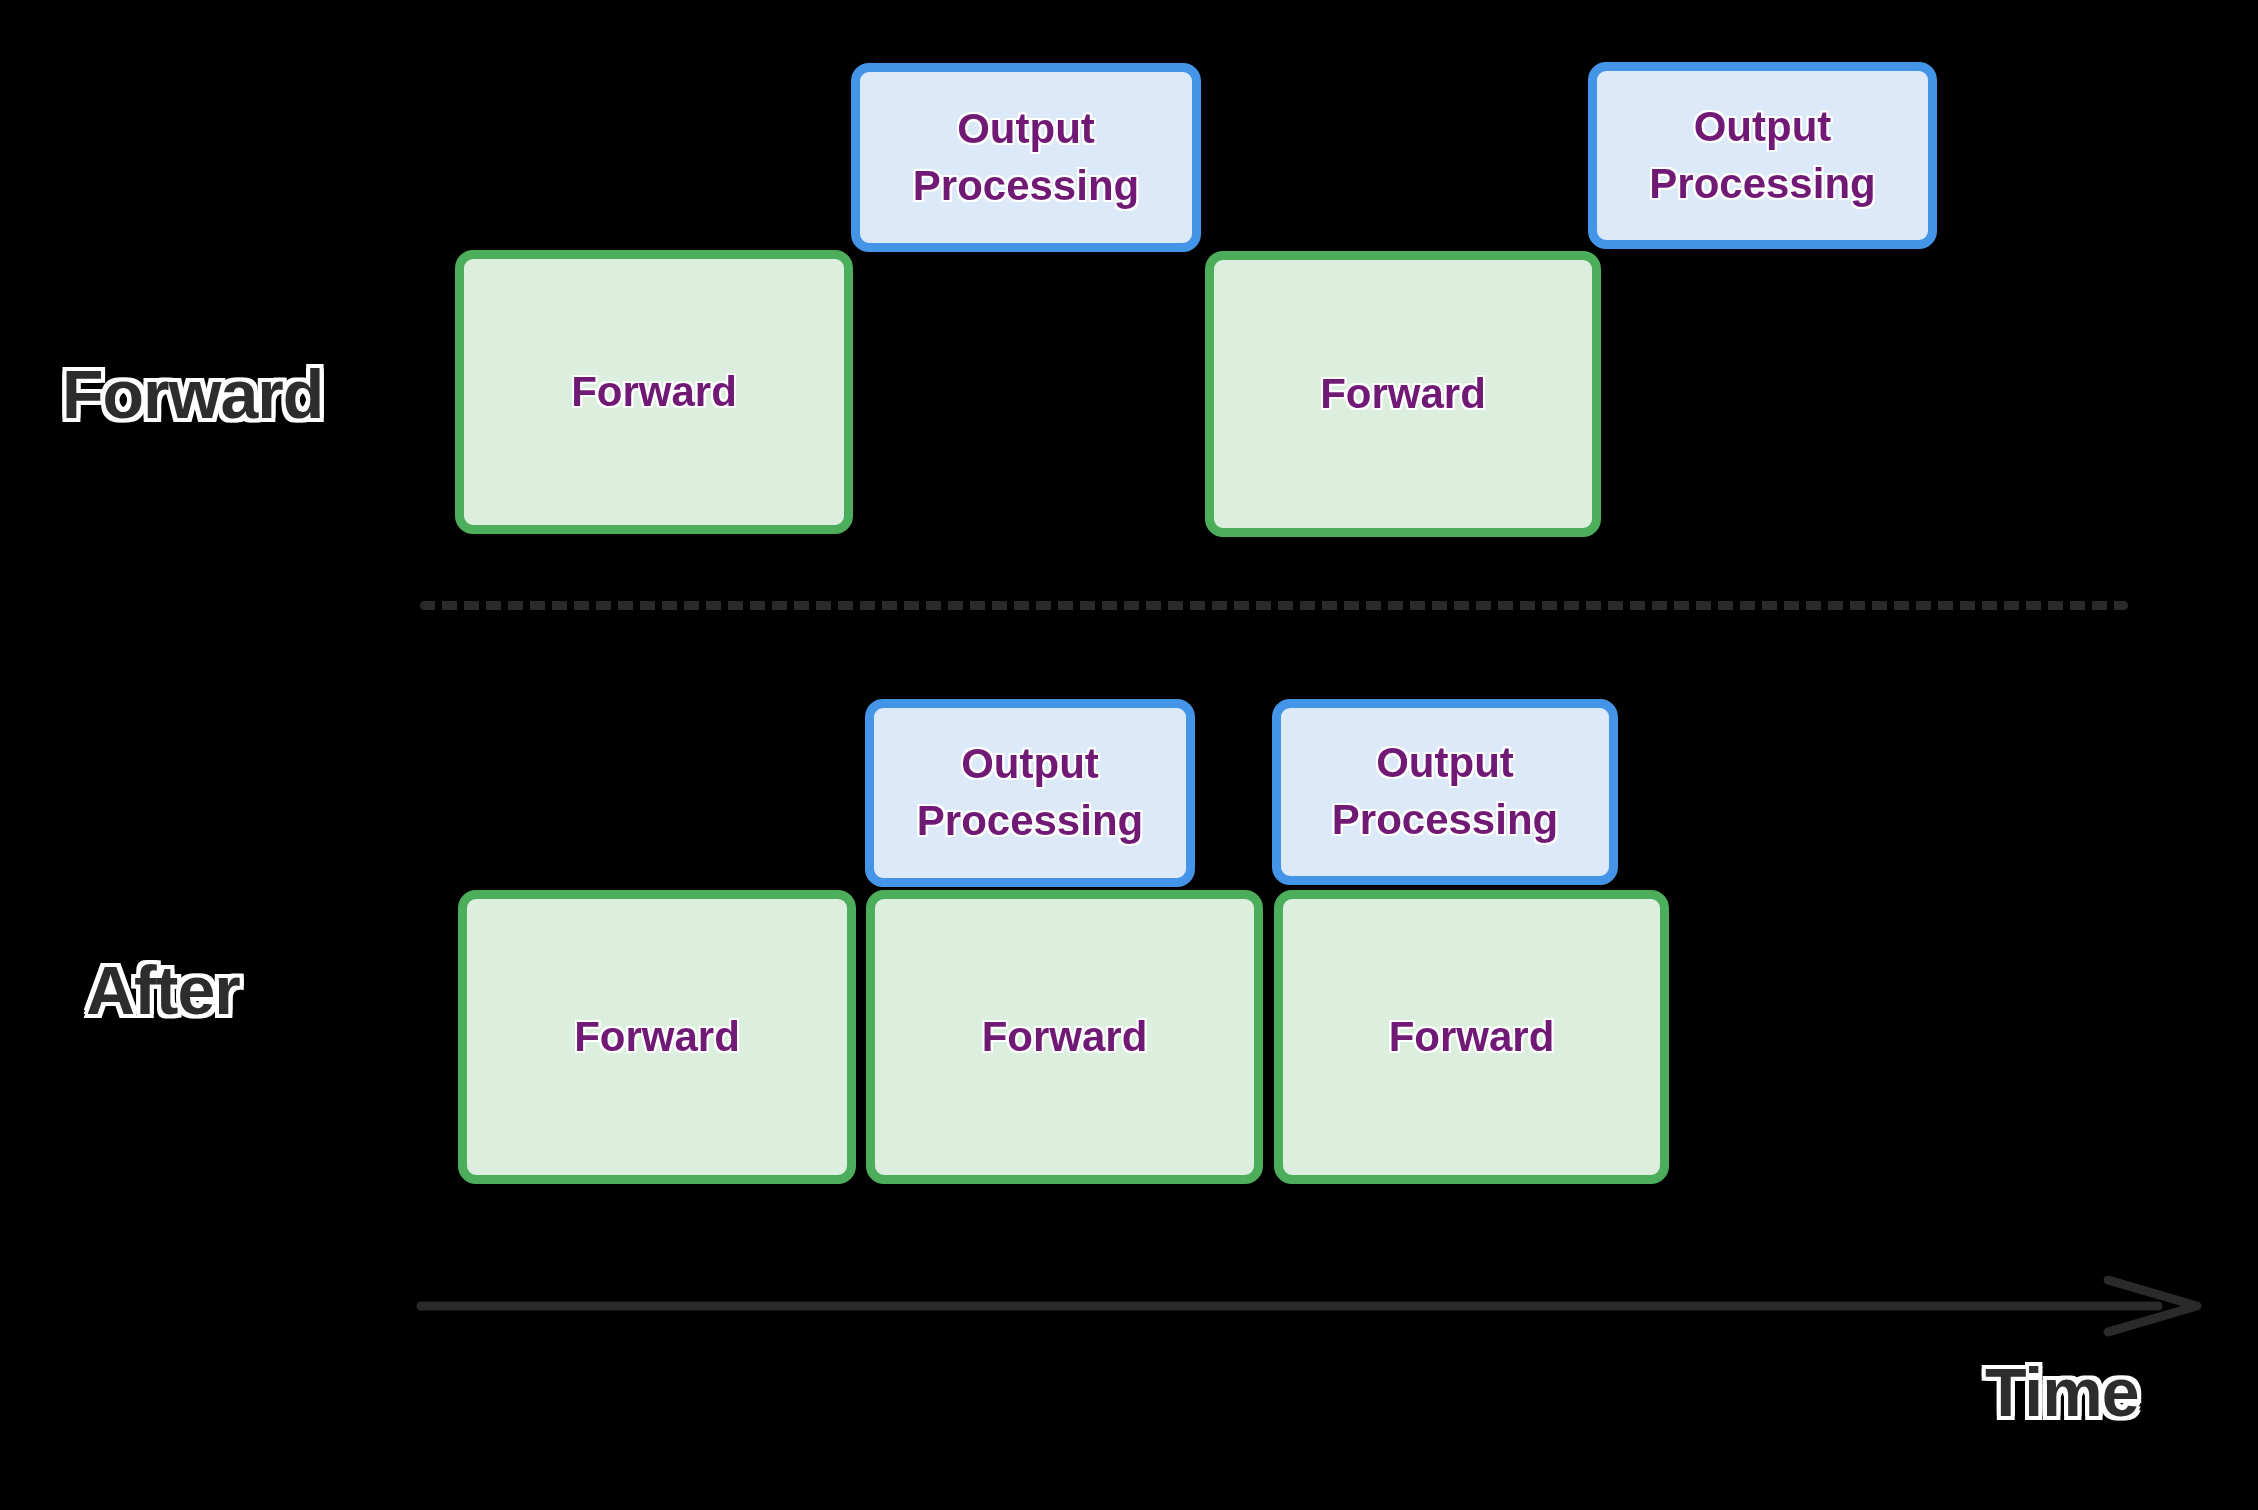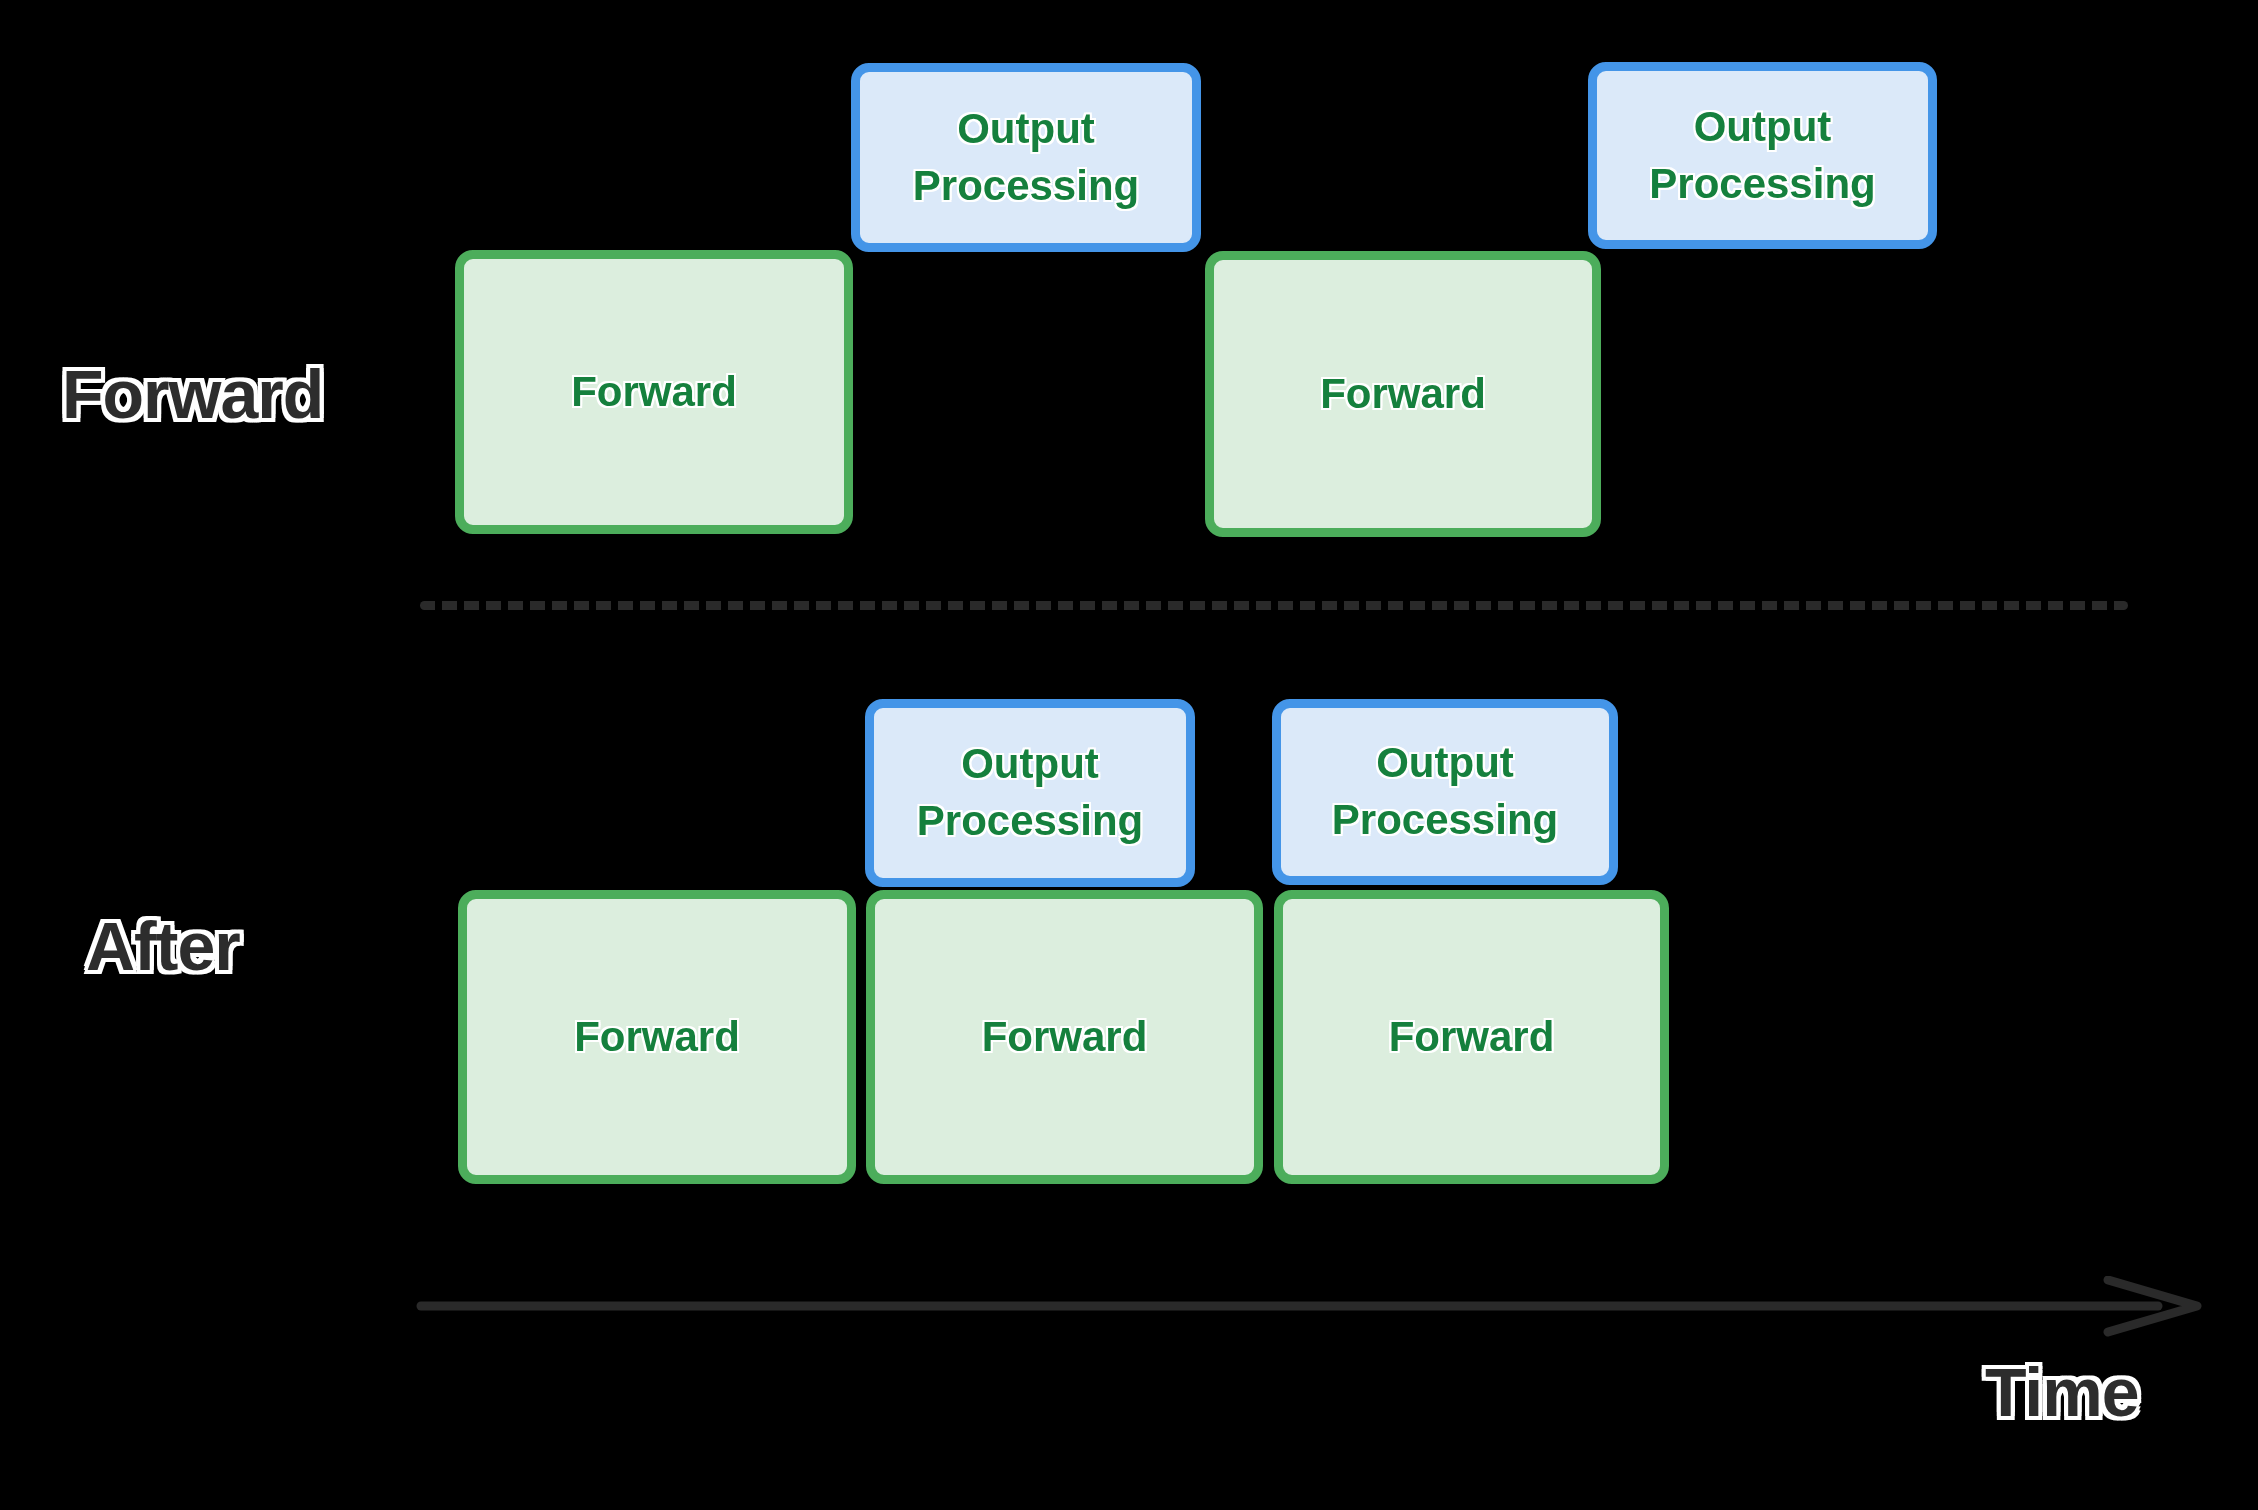--- a/index.html
+++ b/index.html
@@ -49,21 +49,21 @@
     border: 9px solid var(--forward-border, #4cad5b);
   }
   .box.output {
     background: var(--output-fill, #dbe9f9);
     border: 9px solid var(--output-border, #4495e8);
   }
   .box-label {
     font-size: 42px;
     font-weight: 700;
     line-height: 1.35;
-    color: #15803d;
+    color: #701a75;
     padding: 0 2px;
     text-shadow:
       -2px -2px 0 #fff, 2px -2px 0 #fff,
       -2px  2px 0 #fff, 2px  2px 0 #fff,
       -2px  0   0 #fff, 2px  0   0 #fff,
        0   -2px 0 #fff, 0    2px 0 #fff;
   }
 
   
   .dashed-line {
@@ -113,21 +113,21 @@
   <div class="box forward" style="left:1205px; top:251px; width:396px; height:286px;">
     <span class="box-label">Forward</span>
   </div>
 
   <div class="box output" style="left:1588px; top:62px; width:349px; height:187px;">
     <span class="box-label">Output Processing</span>
   </div>
 
   <div class="dashed-line"></div>
 
-  <div class="section-label" style="left:86px; top:912px;">After</div>
+  <div class="section-label" style="left:86px; top:956px;">After</div>
 
   <div class="box output" style="left:865px; top:699px; width:330px; height:188px;">
     <span class="box-label">Output Processing</span>
   </div>
 
   <div class="box output" style="left:1272px; top:699px; width:346px; height:186px;">
     <span class="box-label">Output Processing</span>
   </div>
 
   <div class="box forward" style="left:458px; top:890px; width:398px; height:294px;">

